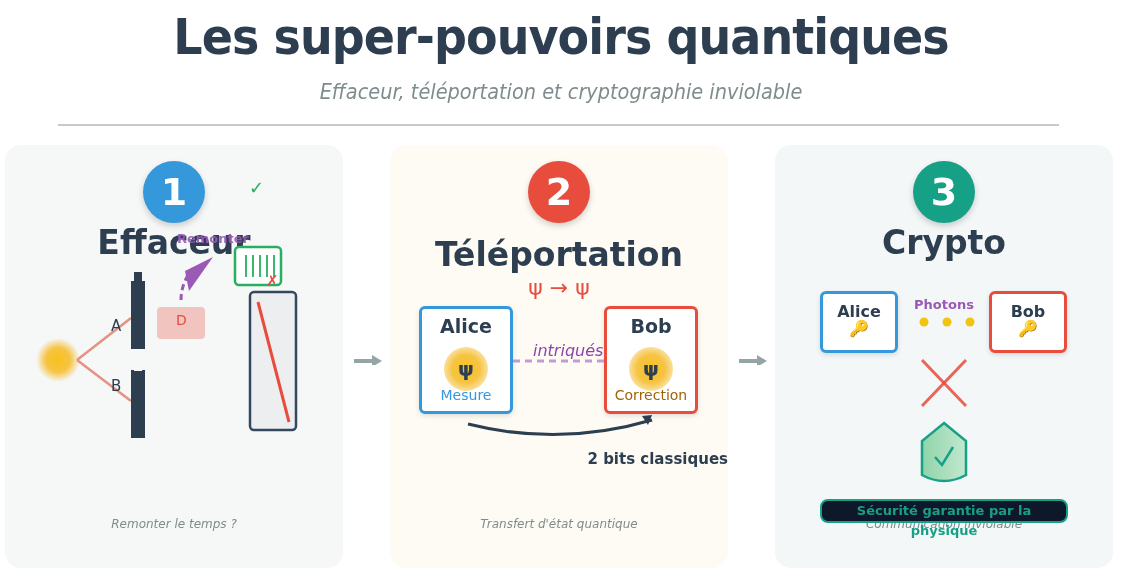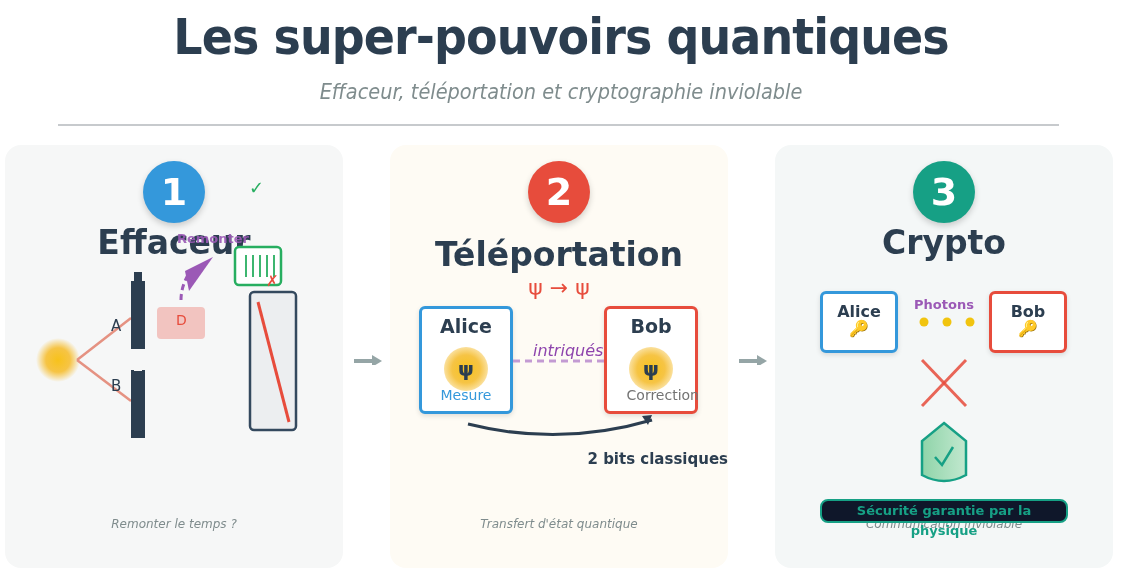--- a/index.html
+++ b/index.html
@@ -104,21 +104,21 @@
 
   <div class="person" style="left:29px;top:161px;width:94px;height:108px;border-color:#3498db;">
     <div class="pname" style="font-size:19px;margin-top:6px;">Alice</div>
     <div class="qubit" style="left:22px;top:38px;">ψ</div>
     <div style="position:absolute;left:0;top:78px;width:88px;text-align:center;font-size:14px;color:#3498db;">Mesure</div>
   </div>
 
   <div class="person" style="left:214px;top:161px;width:94px;height:108px;border-color:#e74c3c;">
     <div class="pname" style="font-size:19px;margin-top:6px;">Bob</div>
     <div class="qubit" style="left:22px;top:38px;">ψ</div>
-    <div style="position:absolute;left:-4px;top:78px;width:96px;text-align:right;font-size:14px;color:#737373;">Correction</div>
+    <div style="position:absolute;left:-4px;top:78px;width:96px;text-align:center;font-size:14px;color:#a16207;">Correction</div>
   </div>
 
   <svg width="338" height="300" style="position:absolute;left:0;top:0;overflow:visible;pointer-events:none;">
     <line x1="123" y1="216" x2="214" y2="216" stroke="#c39bd3" stroke-width="3" stroke-dasharray="7 5"></line>
     <path d="M78 279 Q 170 302 262 275" stroke="#2c3e50" stroke-width="3" fill="none"></path>
     <polygon points="262,270 252,271 258,280" fill="#2c3e50"></polygon>
   </svg>
   <span style="position:absolute;left:143px;top:196px;font-size:16px;font-style:italic;color:#8e44ad;">intriqués</span>
   <div style="position:absolute;left:0;top:305px;width:338px;text-align:right;font-size:15px;font-weight:bold;color:#2c3e50;">2 bits classiques</div>
 

